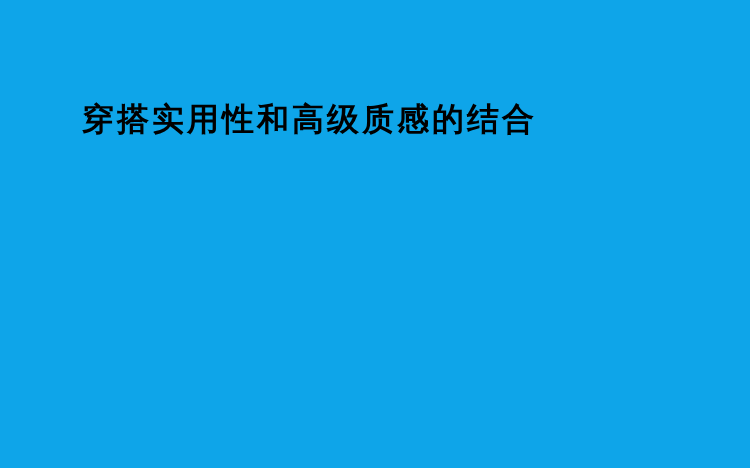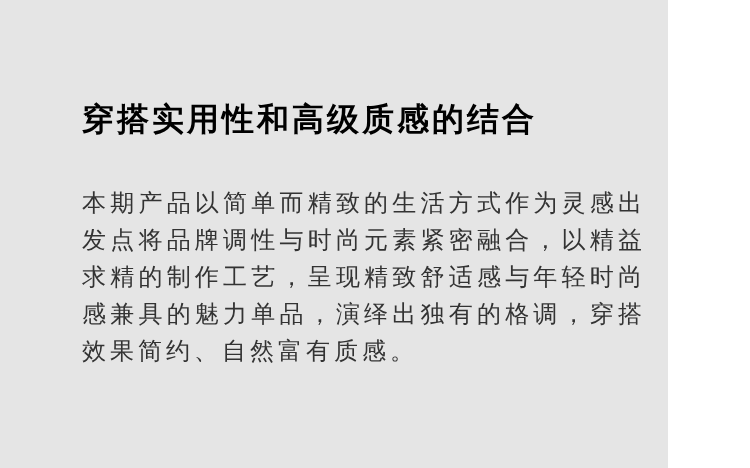--- a/index.html
+++ b/index.html
@@ -2,23 +2,23 @@
 <html><head>
 <meta charset="utf-8">
 <style>
   html, body {
     margin: 0;
     padding: 0;
     background: #ffffff;
   }
   .canvas {
     position: relative;
-    width: 668px;
+    width: 750px;
     height: 468px;
-    background: #e5e5e5;
+    background: #0ea5e9;
     overflow: hidden;
     font-family: "Liberation Sans", "DejaVu Sans", sans-serif;
   }
   .content {
     position: absolute;
     left: 82px;
     top: 0;
     width: 564px;
   }
   .section-title {
@@ -42,15 +42,14 @@
     text-align: justify;
     text-justify: inter-character;
   }
 </style>
 </head>
 <body>
 
 <div class="canvas">
   <div class="content">
     <h1 class="section-title">穿搭实用性和高级质感的结合</h1>
-    <p class="description">本期产品以简单而精致的生活方式作为灵感出发点将品牌调性与时尚元素紧密融合，以精益求精的制作工艺，呈现精致舒适感与年轻时尚感兼具的魅力单品，演绎出独有的格调，穿搭效果简约、自然富有质感。</p>
   </div>
 </div>
 
 </body></html>

